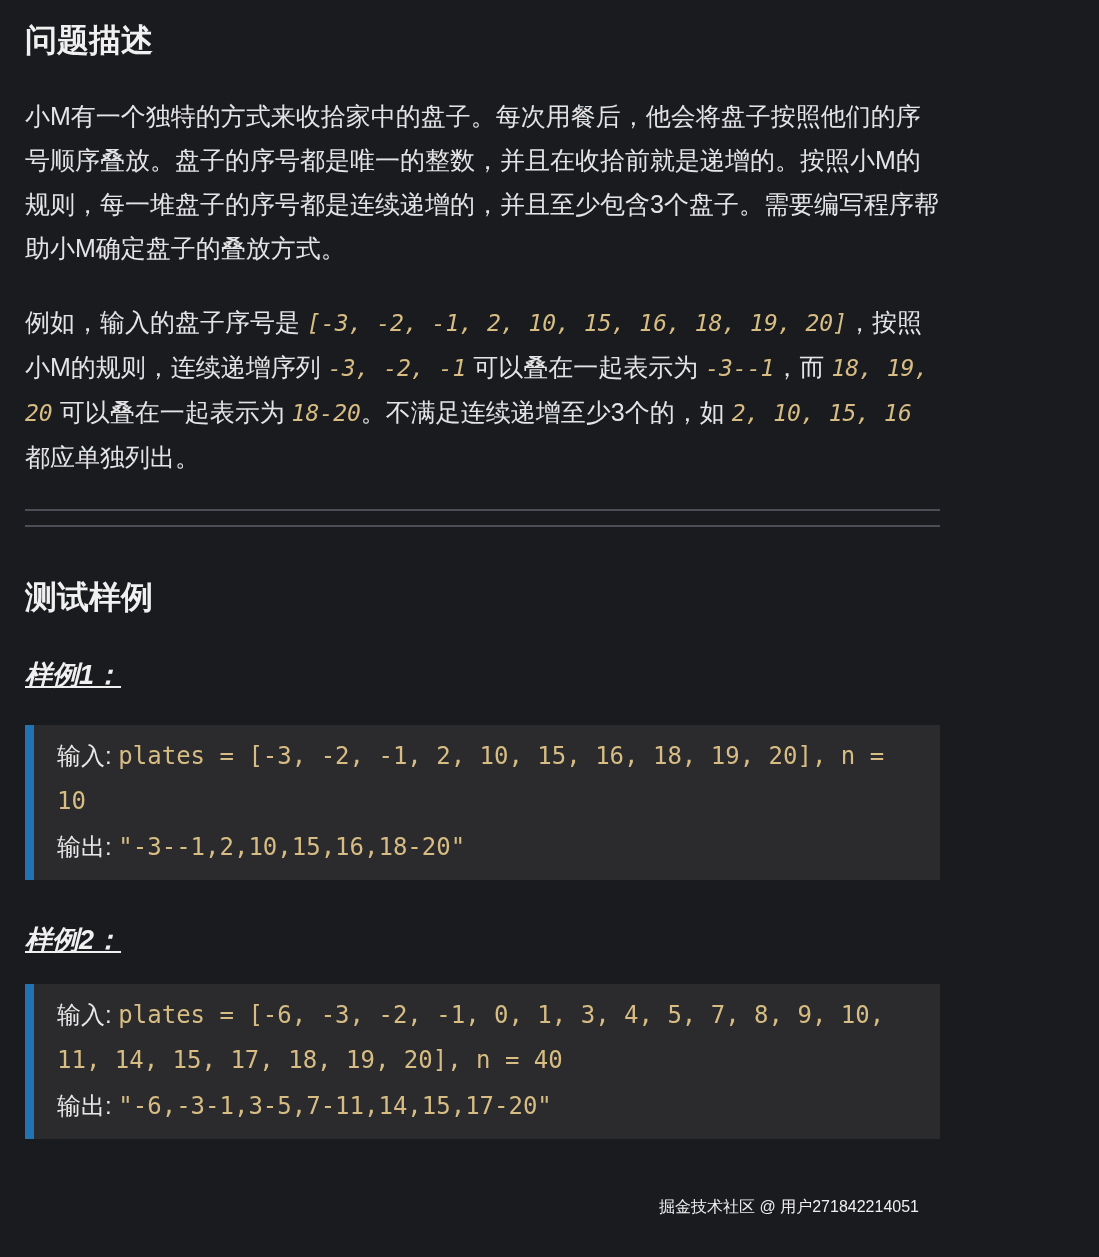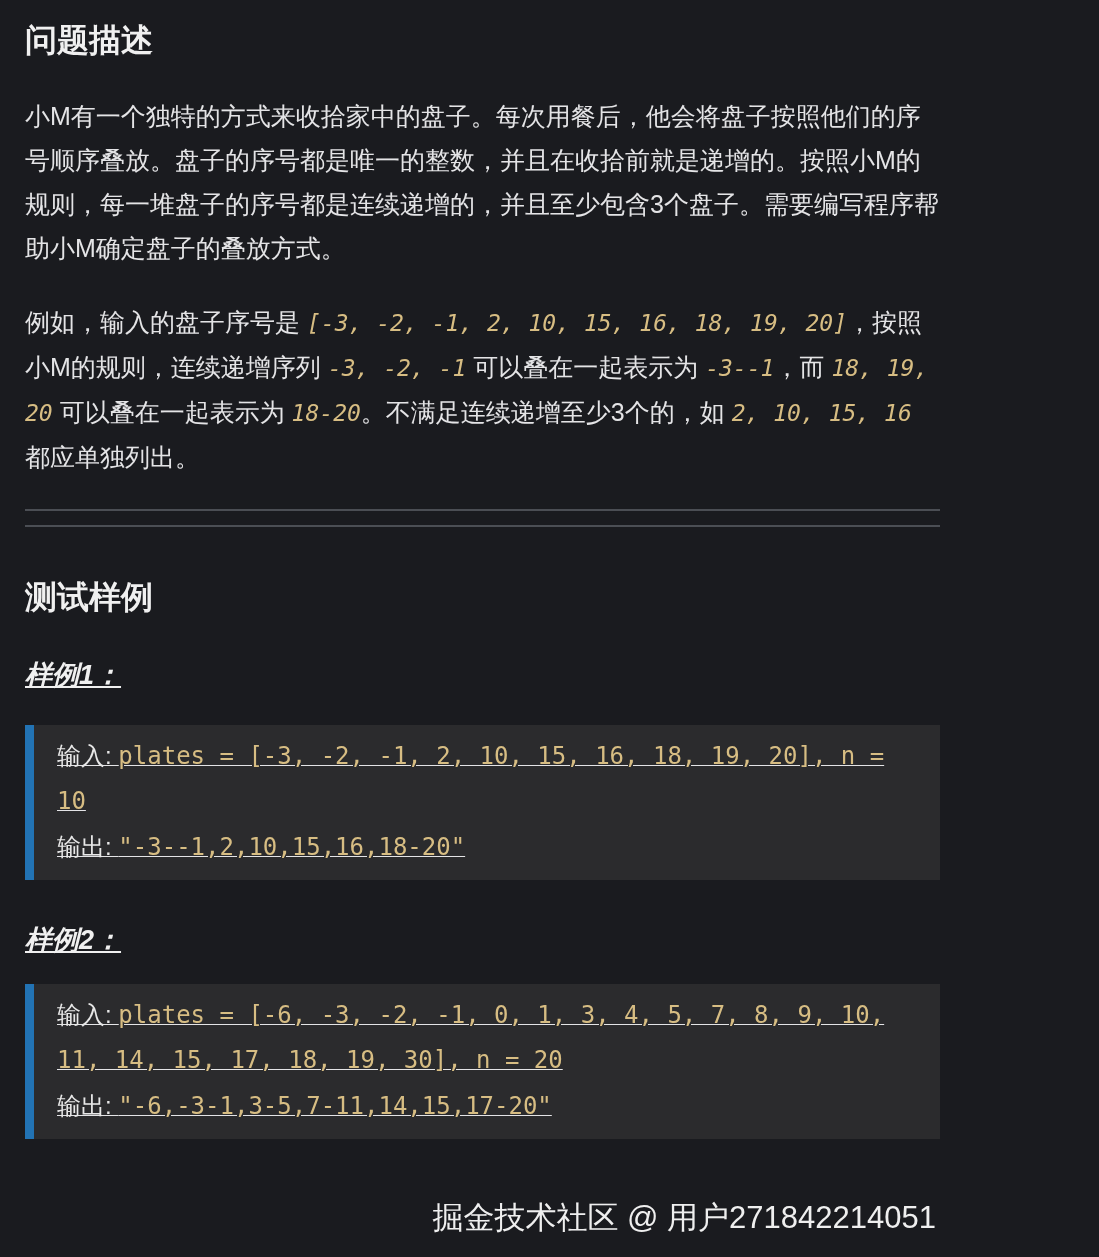--- a/index.html
+++ b/index.html
@@ -57,39 +57,38 @@
     margin: 46px 0 0 0;
     line-height: 28px;
     text-decoration: underline;
   }
   .codeblock {
     margin-top: 36px;
     background: #2b2b2d;
     border-left: 9px solid #2273b4;
     padding: 9px 20px 9px 23px;
     line-height: 43px;
-    text-decoration: underline;
   }
   .codeblock.second { margin-top: 30px; }
   .code-line { line-height: 43px; }
   .io-label {
     font-family: "Liberation Sans", sans-serif;
     font-size: 24px;
     color: #e8e8e8;
   }
   .codeblock code {
     font-family: "DejaVu Sans Mono", monospace;
     font-size: 24px;
     color: #d7bd83;
   }
   .watermark {
     position: absolute;
     top: 1197px;
-    right: 29px;
-    font-size: 31px;
+    right: 46px;
+    font-size: 16px;
     color: #efefef;
     white-space: nowrap;
   }
 </style>
 </head>
 <body>
 
 <div class="page">
 
   <h1 class="sec-title">问题描述</h1>
@@ -109,19 +108,19 @@
   <p class="sample-label">样例1：</p>
 
   <div class="codeblock">
     <div class="code-line"><span class="io-label">输入: </span><code>plates = [-3, -2, -1, 2, 10, 15, 16, 18, 19, 20], n = 10</code></div>
     <div class="code-line"><span class="io-label">输出: </span><code>"-3--1,2,10,15,16,18-20"</code></div>
   </div>
 
   <p class="sample-label">样例2：</p>
 
   <div class="codeblock second">
-    <div class="code-line"><span class="io-label">输入: </span><code>plates = [-6, -3, -2, -1, 0, 1, 3, 4, 5, 7, 8, 9, 10, 11, 14, 15, 17, 18, 19, 30], n = 20</code></div>
+    <div class="code-line"><span class="io-label">输入: </span><code>plates = [-6, -3, -2, -1, 0, 1, 3, 4, 5, 7, 8, 9, 10, 11, 14, 15, 17, 18, 19, 20], n = 40</code></div>
     <div class="code-line"><span class="io-label">输出: </span><code>"-6,-3-1,3-5,7-11,14,15,17-20"</code></div>
   </div>
 
   <div class="watermark">掘金技术社区 @ 用户271842214051</div>
 
 </div>
 
 </body></html>

